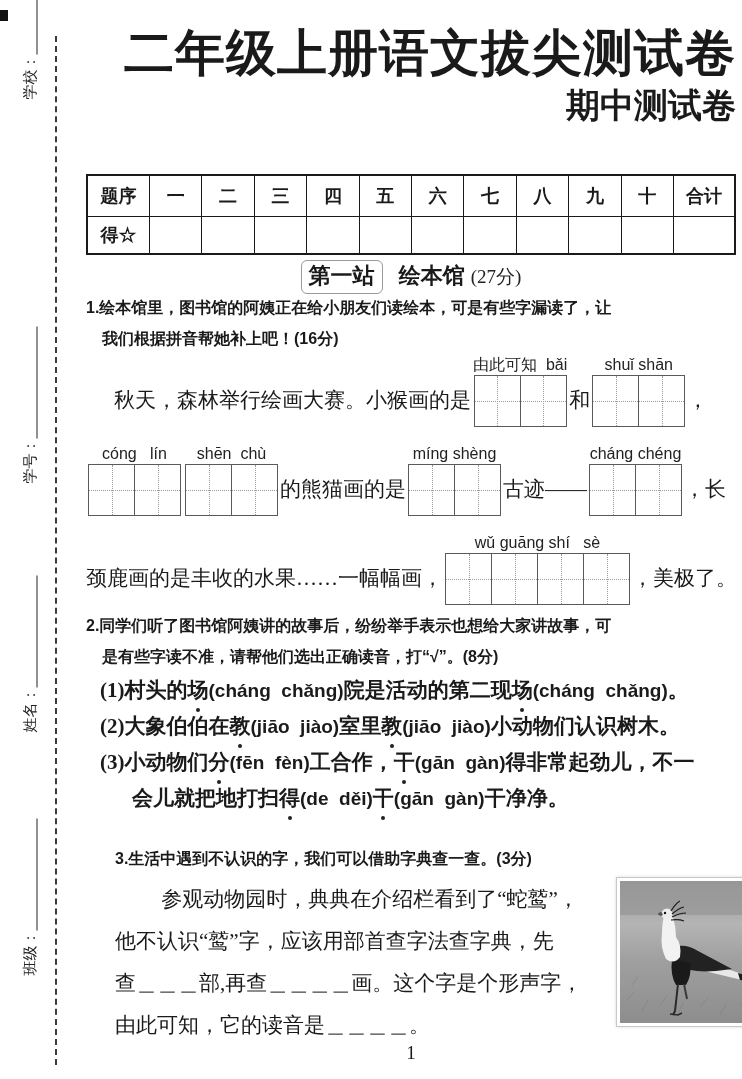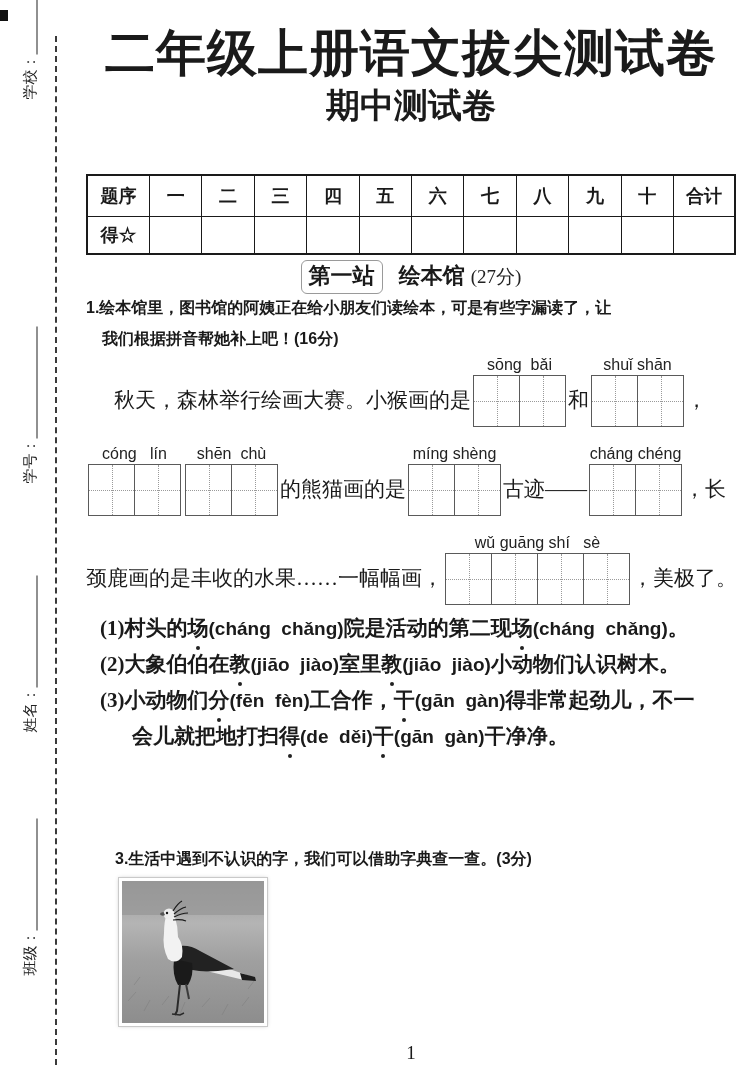--- a/index.html
+++ b/index.html
@@ -14,21 +14,21 @@
              transform:rotate(-90deg);font-family:"Liberation Serif",serif;font-size:15px;color:#222;}
   .side-item:nth-of-type(1){top:172px;}
   .side-item:nth-of-type(2){top:384px;}
   .side-item:nth-of-type(3){top:633px;}
   .side-item:nth-of-type(4){top:876px;}
   .side-label{white-space:nowrap;}
   .side-blank{display:inline-block;width:112px;height:15px;border-bottom:1.6px solid #222;}
 
   
   .main{position:absolute;left:86px;width:650px;}
-  #title-block{top:24px;text-align:center;}
+  #title-block{top:24px;text-align:right;}
   .doc-title{font-size:50px;line-height:58px;font-weight:900;letter-spacing:1px;}
   .doc-subtitle{font-size:34px;line-height:46px;font-weight:900;}
   #meta-line{top:140px;text-align:right;font-size:18px;font-weight:700;padding-right:2px;}
 
   
   #score-table{top:174px;}
   .score-grid{display:grid;grid-template-columns:62px repeat(10,1fr) 60px;
               border:2.2px solid #1a1a1a;}
   .st-cell{border-right:1.4px solid #1a1a1a;border-bottom:1.4px solid #1a1a1a;
            display:flex;align-items:center;justify-content:center;
@@ -152,21 +152,21 @@
 
   <div class="main q-intro" id="q1-intro" style="position:absolute;">
     <span>1.绘本馆里，图书馆的阿姨正在给小朋友们读绘本，可是有些字漏读了，让</span>
     <span class="cont">我们根据拼音帮她补上吧！(16分)</span>
   </div>
 
   <div class="main" id="q1-rows" style="position:absolute;">
       <div class="boxrow">
         <span class="krun lead">秋天，森林举行绘画大赛。小猴画的是</span>
         <div class="boxgroup">
-          <div class="pin">sōng  bǎi</div>
+          <div class="pin">由此可知  bǎi</div>
           <div class="cells">
             <div class="cell"></div>
             <div class="cell"></div>
           </div>
         </div>
         <span class="krun">和</span>
         <div class="boxgroup">
           <div class="pin">shuǐ shān</div>
           <div class="cells">
             <div class="cell"></div>
@@ -217,31 +217,41 @@
             <div class="cell"></div>
             <div class="cell"></div>
             <div class="cell"></div>
           </div>
         </div>
         <span class="krun">，美极了。</span>
       </div>
     </div>
 
   <div class="main" id="q2-block" style="position:absolute;">
+    <div class="q-intro">
+      <span>2.同学们听了图书馆阿姨讲的故事后，纷纷举手表示也想给大家讲故事，可</span>
+      <span class="cont">是有些字读不准，请帮他们选出正确读音，打“√”。(8分)</span>
+    </div>
     <div id="q2-items">
         <div class="q2-line"><span>(1)村头的</span><span class="emph">场</span><span class="pyi">(cháng  chǎng)</span><span>院是活动的第二现</span><span class="emph">场</span><span class="pyi">(cháng  chǎng)</span><span>。</span></div>
         <div class="q2-line"><span>(2)大象伯伯在</span><span class="emph">教</span><span class="pyi">(jiāo  jiào)</span><span>室里</span><span class="emph">教</span><span class="pyi">(jiāo  jiào)</span><span>小动物们认识树木。</span></div>
         <div class="q2-line"><span>(3)小动物们</span><span class="emph">分</span><span class="pyi">(fēn  fèn)</span><span>工合作，</span><span class="emph">干</span><span class="pyi">(gān  gàn)</span><span>得非常起劲儿，不一</span></div>
         <div class="q2-line ind"><span>会儿就把地打扫</span><span class="emph">得</span><span class="pyi">(de  děi)</span><span class="emph">干</span><span class="pyi">(gān  gàn)</span><span>干净净。</span></div>
       </div>
   </div>
 
   <div class="main" id="q3-block" style="position:absolute;margin-left:29px;">
     <div class="q-intro">3.生活中遇到不认识的字，我们可以借助字典查一查。(3分)</div>
     <div class="q3-body">
+      <div class="q3-text" id="q3-lines">
+          <div class="q3-line first">参观动物园时，典典在介绍栏看到了“蛇鹫”，</div>
+          <div class="q3-line">他不认识“鹫”字，应该用部首查字法查字典，先</div>
+          <div class="q3-line">查＿＿＿部,再查＿＿＿＿画。这个字是个形声字，</div>
+          <div class="q3-line">由此可知，它的读音是＿＿＿＿。</div>
+        </div>
       <div class="photo-frame">
         <svg width="142" height="142" viewBox="0 0 142 142" xmlns="http://www.w3.org/2000/svg">
           <defs>
             <linearGradient id="field" x1="0" y1="0" x2="0" y2="1">
               <stop offset="0" stop-color="#9b9b9b"></stop>
               <stop offset="0.3" stop-color="#b4b4b4"></stop>
               <stop offset="0.55" stop-color="#a0a0a0"></stop>
               <stop offset="1" stop-color="#8d8d8d"></stop>
             </linearGradient>
           </defs>

